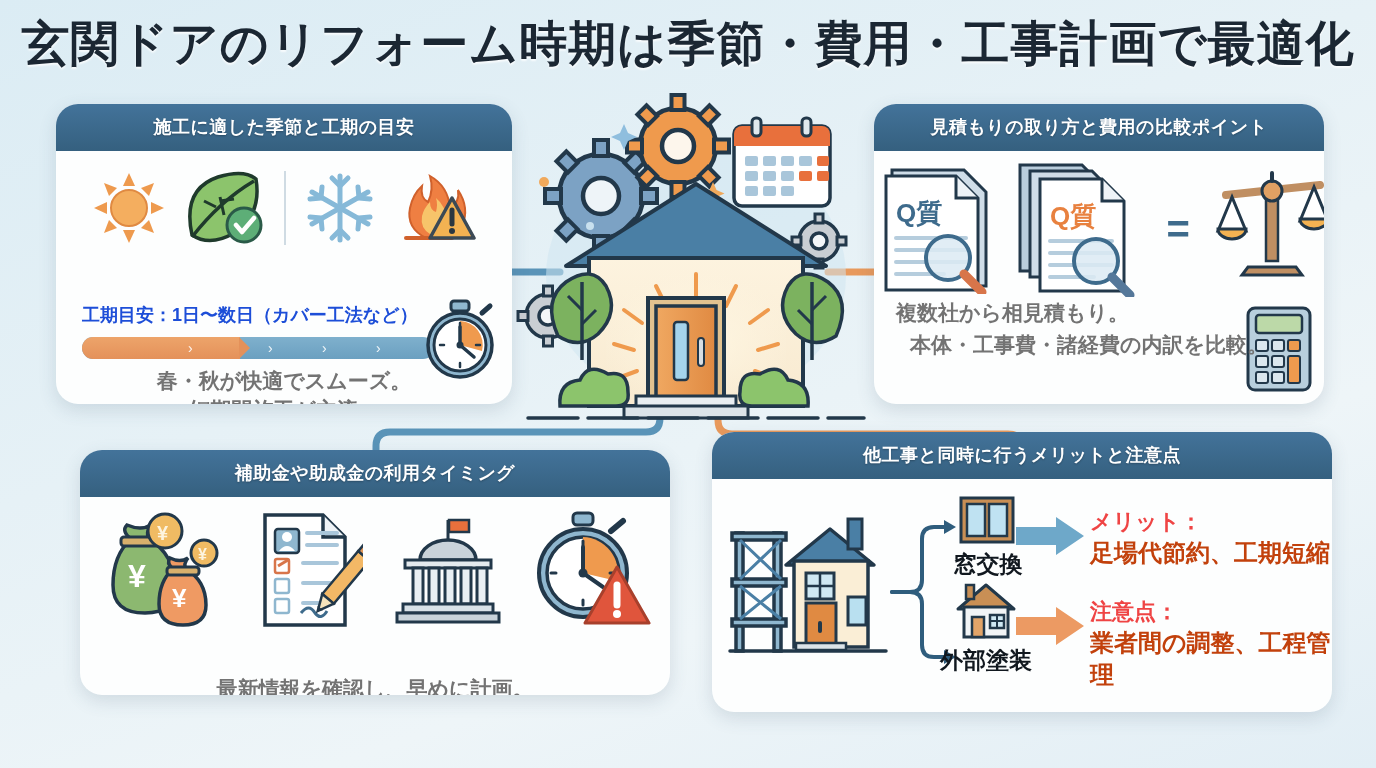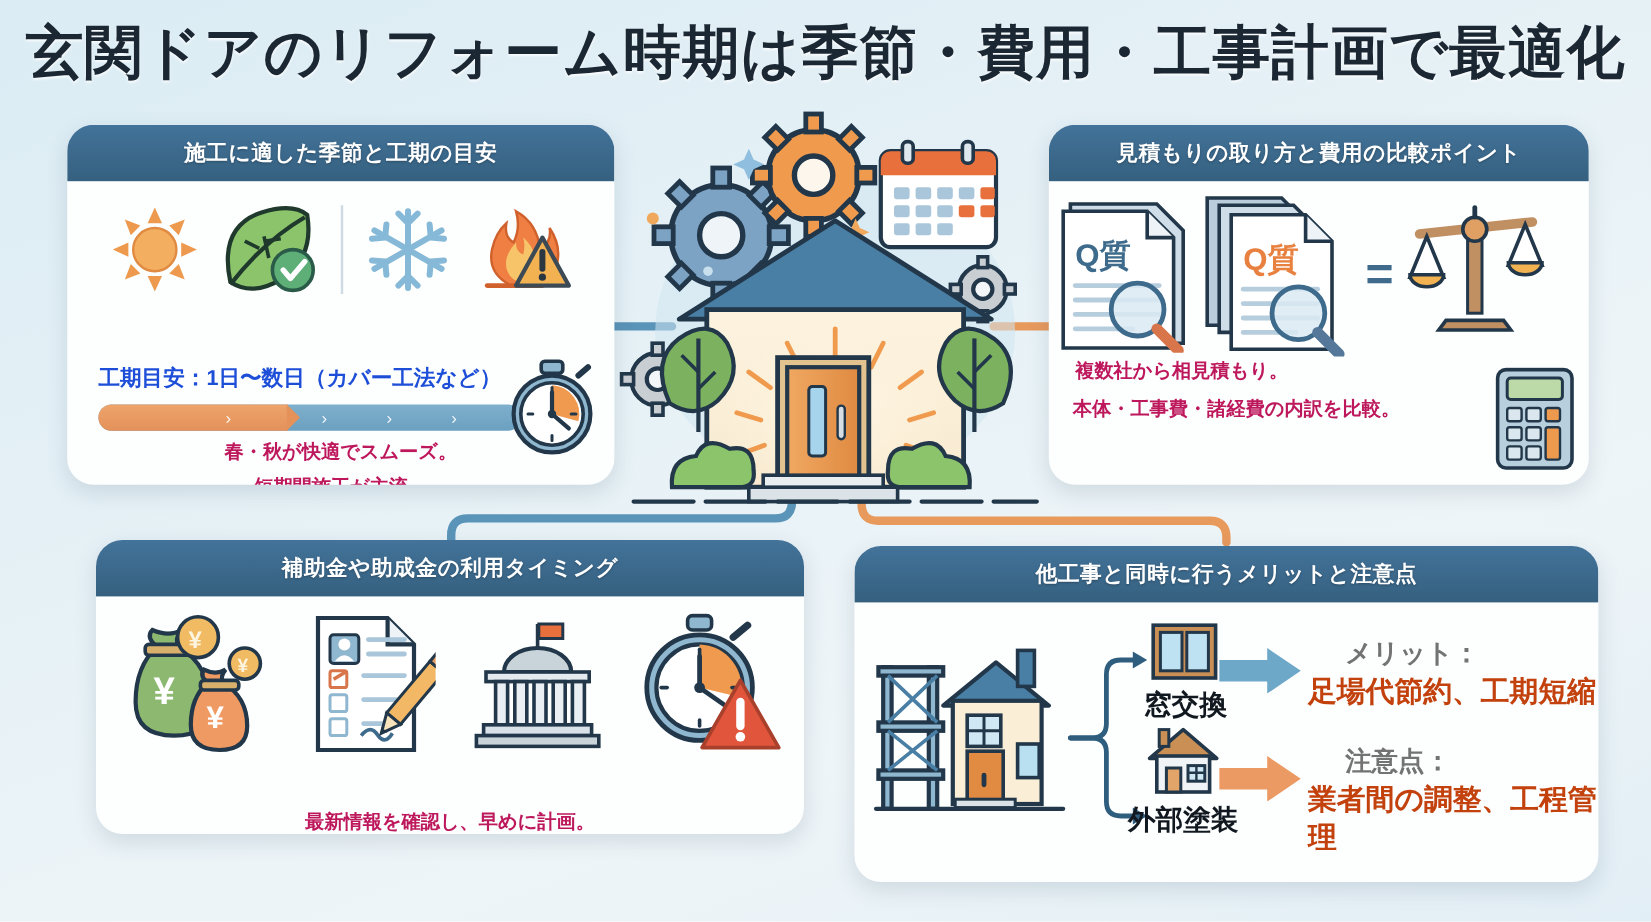--- a/index.html
+++ b/index.html
@@ -41,26 +41,26 @@
     padding: 11px 8px 12px;
     letter-spacing: 0.5px;
     text-shadow: 0 1px 2px rgba(0,0,0,0.28);
     white-space: nowrap;
   }
   .card-body { position: relative; height: calc(100% - 49px); }
 
   #card-tl { left: 56px;  top: 104px; width: 456px; height: 300px; }
   #card-tr { left: 874px; top: 104px; width: 450px; height: 300px; }
   #card-bl { left: 80px;  top: 450px; width: 590px; height: 245px; }
-  #card-br { left: 712px; top: 455px; width: 620px; height: 280px; }
+  #card-br { left: 712px; top: 432px; width: 620px; height: 280px; }
 
   .body-text {
     position: absolute; left: 0; width: 100%;
     text-align: center;
-    font-size: 16px; font-weight: bold; color: #be185d;
+    font-size: 21px; font-weight: bold; color: #737373;
     line-height: 1.32;
   }
   .body-text.left { text-align: left; }
 
   
   .season-row {
     position: absolute; top: 18px; left: 0; width: 100%;
     display: flex; align-items: center; justify-content: center; gap: 18px;
   }
   .vdiv { width: 2px; height: 74px; background: #cfdbe3; }
@@ -85,40 +85,40 @@
     border-left: 11px solid #e4915a;
     border-top: 11px solid transparent; border-bottom: 11px solid transparent;
   }
   .tl-chev {
     position: absolute; top: 3px; color: #ffffff; font-size: 14px; opacity: .9;
   }
 
   
   .quote-row {
     position: absolute; top: 10px; left: 8px; width: 100%;
-    display: flex; align-items: center; gap: 4px;
+    display: flex; align-items: center; gap: 4px; justify-content: space-between;
   }
   .eq-sign { font-size: 40px; font-weight: bold; color: #3e6b8c; margin: 0 6px; }
 
   
   .grant-row {
     position: absolute; top: 14px; left: 0; width: 100%;
     display: flex; align-items: center; justify-content: center; gap: 30px;
   }
 
   
   .br-wrap { position: absolute; inset: 0; display: flex; align-items: center; }
   .br-left { width: 300px; position: relative; height: 100%; }
   .br-right { flex: 1; position: relative; height: 100%; }
   .sub-label {
     position: absolute; font-size: 23px; font-weight: bold; color: #11181f;
     text-align: center; white-space: nowrap;
   }
   .merit-block { position: absolute; }
-  .merit-title { font-size: 22px; font-weight: bold; color: #737373; margin-left: 31px; }
+  .merit-title { font-size: 22px; font-weight: bold; color: #ef4444; }
   .merit-desc  { font-size: 24px; font-weight: bold; color: #c2410c; }
 
   
   #connectors { position: absolute; inset: 0; z-index: 2; pointer-events: none; }
   #hero { position: absolute; left: 506px; top: 86px; width: 380px; height: 340px; z-index: 4; }
 </style>
 </head>
 <body>
 
 <div id="stage">
@@ -420,21 +420,21 @@
           <rect x="10" y="66" width="12" height="11" rx="2"></rect>
             <rect x="26" y="66" width="12" height="11" rx="2"></rect>
         </g>
         <g fill="#ee9a4e" stroke="#22384a" stroke-width="2">
           <rect x="42" y="34" width="12" height="11" rx="2"></rect>
           <rect x="42" y="50" width="12" height="27" rx="2"></rect>
         </g>
       </svg>
 
       <div class="body-text left" style="top:148px; padding-left:22px">複数社から相見積もり。</div>
-      <div class="body-text left" style="top:180px; padding-left:20px">本体・工事費・諸経費の内訳を比較。</div>
+      <div class="body-text left" style="top:180px; padding-left:36px">本体・工事費・諸経費の内訳を比較。</div>
     </div>
   </div>
 
   <div class="card" id="card-bl">
     <div class="card-head">補助金や助成金の利用タイミング</div>
     <div class="card-body">
 
       <div class="grant-row">
 
         <svg width="130" height="118" viewBox="0 0 130 118">

